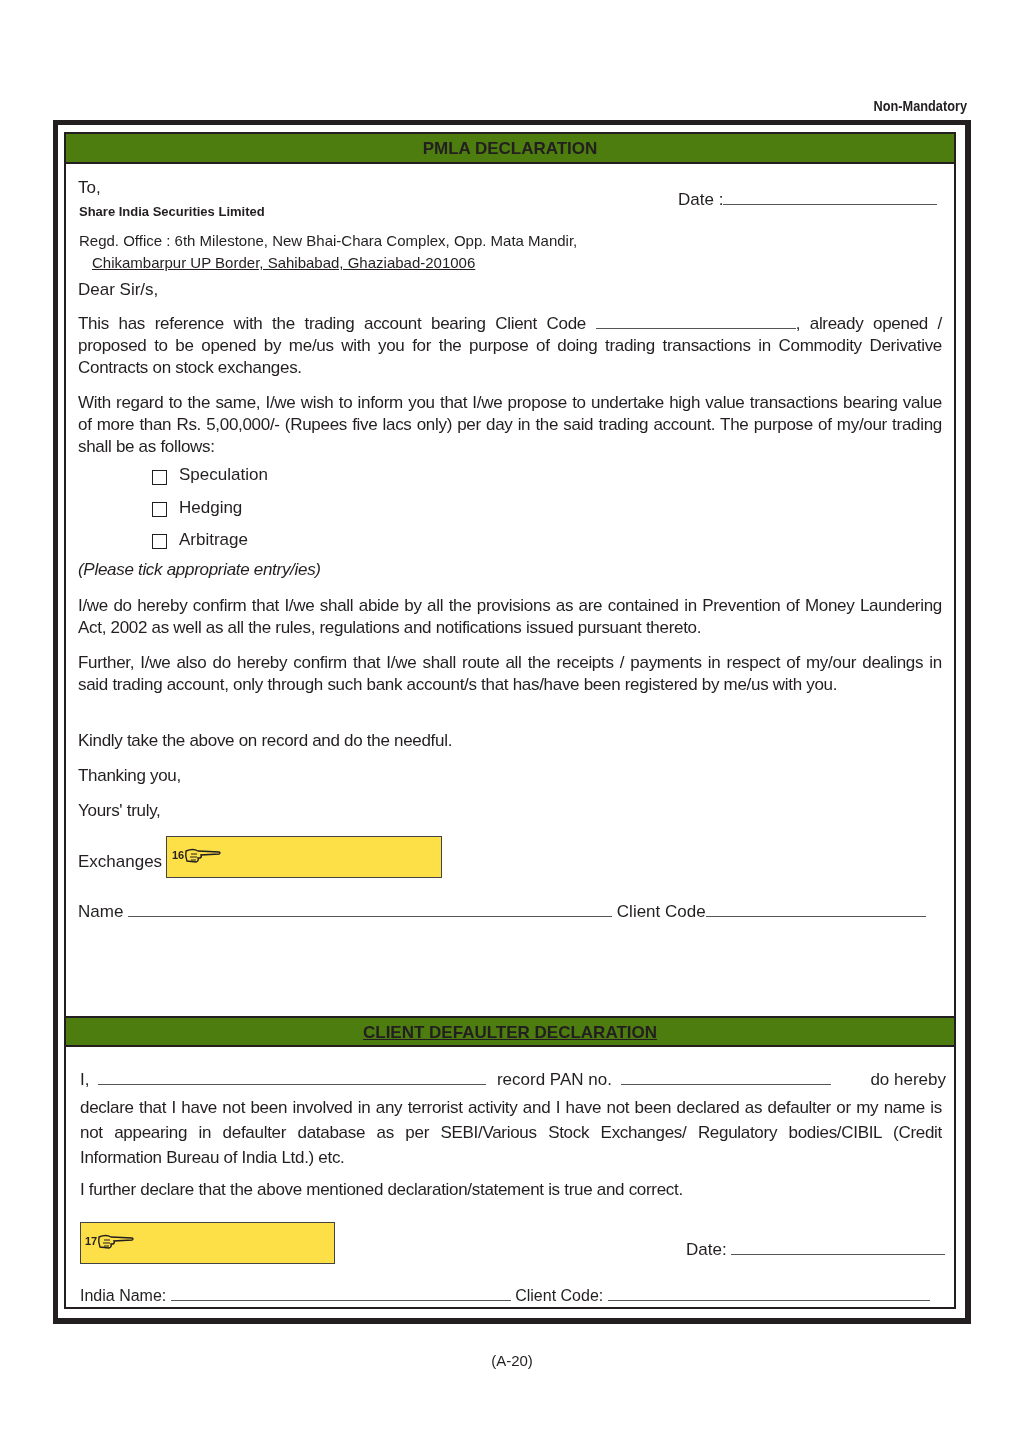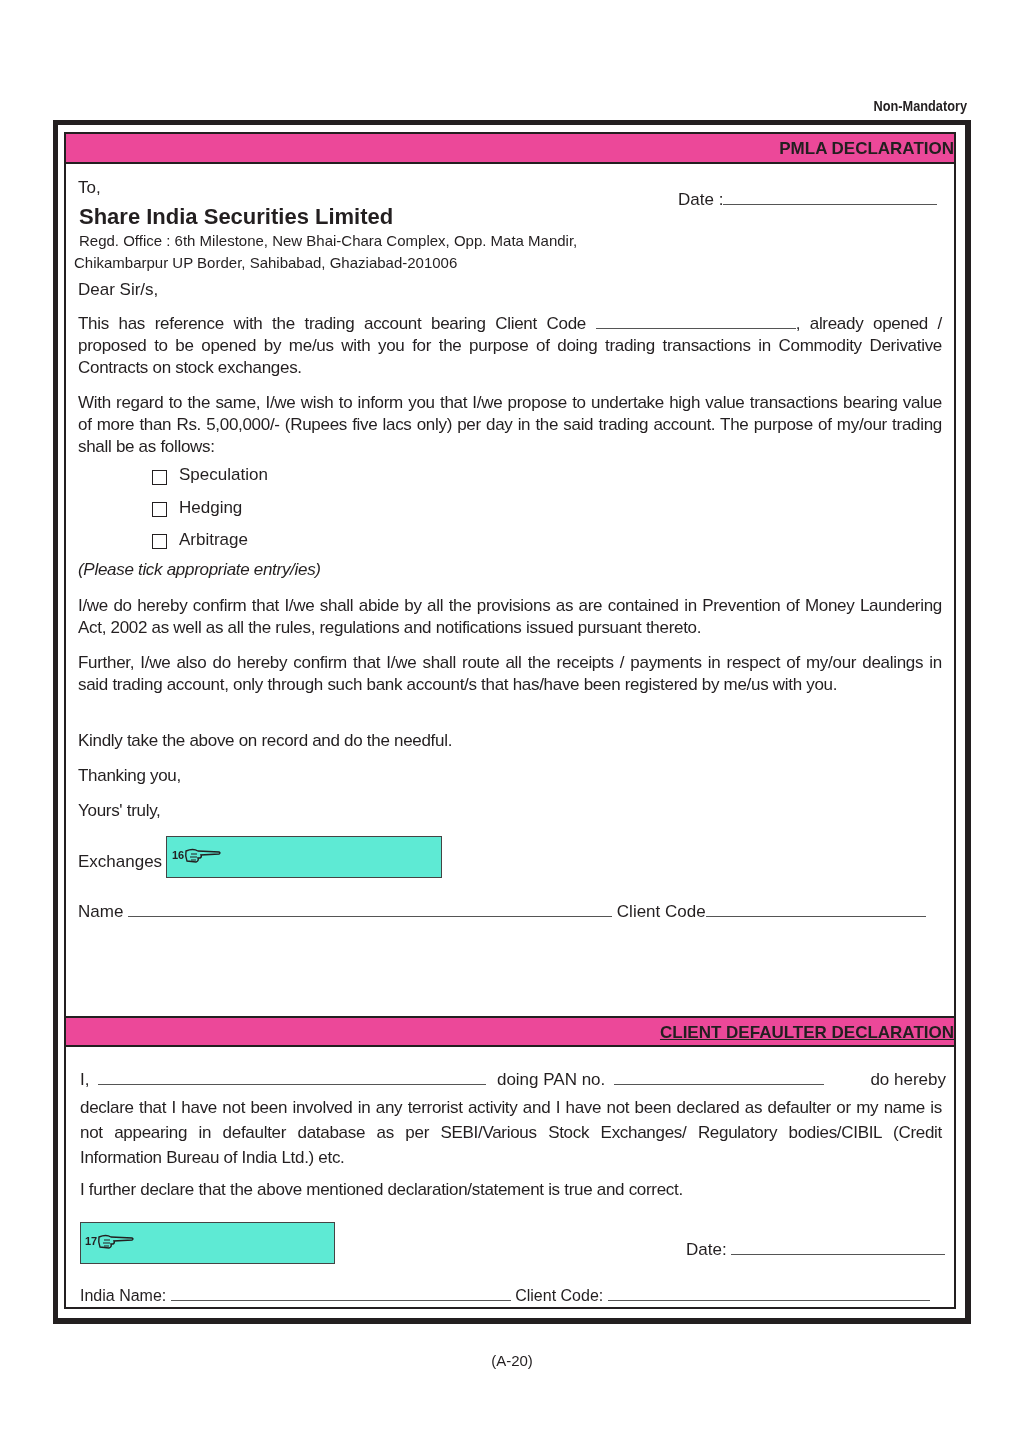--- a/index.html
+++ b/index.html
@@ -1,30 +1,30 @@
 <!DOCTYPE html>
 <html><head>
 <meta charset="utf-8">
 <style>
   html, body { margin: 0; padding: 0; background: #ffffff; }
   body { width: 1024px; height: 1448px; position: relative; font-family: "Liberation Sans", sans-serif; color: #231f20; overflow: hidden; }
   .top-label { position: absolute; right: 57px; top: 97px; font-size: 15px; font-weight: bold; transform: scaleX(0.85); transform-origin: right center; }
   .outer-frame { position: absolute; left: 53px; top: 120px; width: 907px; height: 1193px; border: 5px solid #231f20; border-right-width: 6px; border-bottom-width: 6px; }
   .inner-frame { position: absolute; left: 64px; top: 132px; width: 892px; height: 1177px; border: 2px solid #231f20; box-sizing: border-box; }
-  .section-header { position: absolute; left: 0; right: 0; height: 31px; background: #ec4899; border-top: 2px solid #231f20; border-bottom: 2px solid #231f20; text-align: right; font-weight: bold; font-size: 17px; line-height: 30px; box-sizing: border-box; }
+  .section-header { position: absolute; left: 0; right: 0; height: 31px; background: #4d7c0f; border-top: 2px solid #231f20; border-bottom: 2px solid #231f20; text-align: center; font-weight: bold; font-size: 17px; line-height: 30px; box-sizing: border-box; }
   .pmla-header { top: 0; border-top: none; height: 30px; }
   .cdd-header { top: 882px; text-decoration: underline; }
   .t { position: absolute; font-size: 17px; white-space: nowrap; }
   .para { position: absolute; left: 12px; right: 12px; font-size: 17px; line-height: 22px; text-align: justify; }
   .cond { letter-spacing: -0.3px; }
-  .company { font-weight: bold; font-size: 22px; }
+  .company { font-weight: bold; font-size: 13px; }
   .addr { font-size: 15px; }
   .checkbox { position: absolute; width: 15px; height: 15px; border: 1.5px solid #231f20; box-sizing: border-box; background: #fff; }
   .italic { font-style: italic; }
-  .sig-box { position: absolute; background: #5eead4; border: 1.5px solid #444; box-sizing: border-box; }
+  .sig-box { position: absolute; background: #fde047; border: 1.5px solid #444; box-sizing: border-box; }
   .hand { position: absolute; font-size: 11px; font-weight: bold; }
   .hand svg { vertical-align: middle; }
   .blank { display: inline-block; border-bottom: 1px solid #555; height: 14px; vertical-align: baseline; }
   .page-num { position: absolute; left: 0; right: 0; top: 1352px; text-align: center; font-size: 15px; }
 </style>
 </head>
 <body>
 
 <div class="top-label">Non-Mandatory</div>
 
@@ -33,21 +33,21 @@
 <div class="inner-frame">
 
   <div class="section-header pmla-header">PMLA DECLARATION</div>
 
   <div class="t" style="left:12px; top:44px;">To,</div>
   <div class="t" style="left:612px; top:56px;">
     <span>Date :</span><span class="blank" style="width:214px;"></span>
   </div>
   <div class="t company" style="left:13px; top:70px;">Share India Securities Limited</div>
   <div class="t addr" style="left:13px; top:98px;">Regd. Office : 6th Milestone, New Bhai-Chara Complex, Opp. Mata Mandir,</div>
-  <div class="t addr" style="left:8px; top:120px;">Chikambarpur UP Border, Sahibabad, Ghaziabad-201006</div>
+  <div class="t addr" style="left:26px; top:120px;text-decoration:underline;">Chikambarpur UP Border, Sahibabad, Ghaziabad-201006</div>
   <div class="t" style="left:12px; top:146px;">Dear Sir/s,</div>
 
   <div class="para cond" style="top:179px;">
     <span>This has reference with the trading account bearing Client Code</span>
     <span class="blank" style="width:200px;"></span><span>, already opened / proposed to be opened by me/us with you for the purpose of doing trading transactions in Commodity Derivative Contracts on stock exchanges.</span>
   </div>
 
   <div class="para cond" style="top:258px;">With regard to the same, I/we wish to inform you that I/we propose to undertake high value transactions bearing value of more than Rs. 5,00,000/- (Rupees five lacs only) per day in the said trading account. The purpose of my/our trading shall be as follows:</div>
 
   <div>
@@ -85,21 +85,21 @@
     <span>Name</span>
     <span class="blank" style="width:484px;"></span>
     <span>Client Code</span><span class="blank" style="width:220px;"></span>
   </div>
 
   <div class="section-header cdd-header">CLIENT DEFAULTER DECLARATION</div>
 
   <div class="t" style="left:14px; top:936px; width:866px;">
     <span>I,</span>
     <span class="blank" style="width:388px; margin-left:4px;"></span>
-    <span style="margin-left:6px;">doing PAN no.</span>
+    <span style="margin-left:6px;">record PAN no.</span>
     <span class="blank" style="width:210px; margin-left:4px;"></span>
     <span style="position:absolute; right:0;">do hereby</span>
   </div>
   <div class="para cond" style="left:14px; right:12px; top:961px; line-height:25px;">declare that I have not been involved in any terrorist activity and  I have not been declared as defaulter or my name is not  appearing in defaulter database as per SEBI/Various Stock Exchanges/ Regulatory bodies/CIBIL (Credit Information Bureau of India Ltd.) etc.</div>
   <div class="t cond" style="left:14px; top:1046px;">I further declare that the above mentioned declaration/statement is true and correct.</div>
 
   <div class="sig-box" style="left:14px; top:1088px; width:255px; height:42px;">
     <div class="hand" style="left:4px; top:10px;">
       <span>17</span><svg width="38" height="18" viewBox="0 0 38 18">
           <path d="M2 4 Q1 9 3 14 L12 15 Q15 14 14 11 L16 11 Q18 10 17 8 L35 7 Q37 6 35 5 L14 4 Q9 1 2 4 Z" fill="none" stroke="#231f20" stroke-width="1.4"></path>

